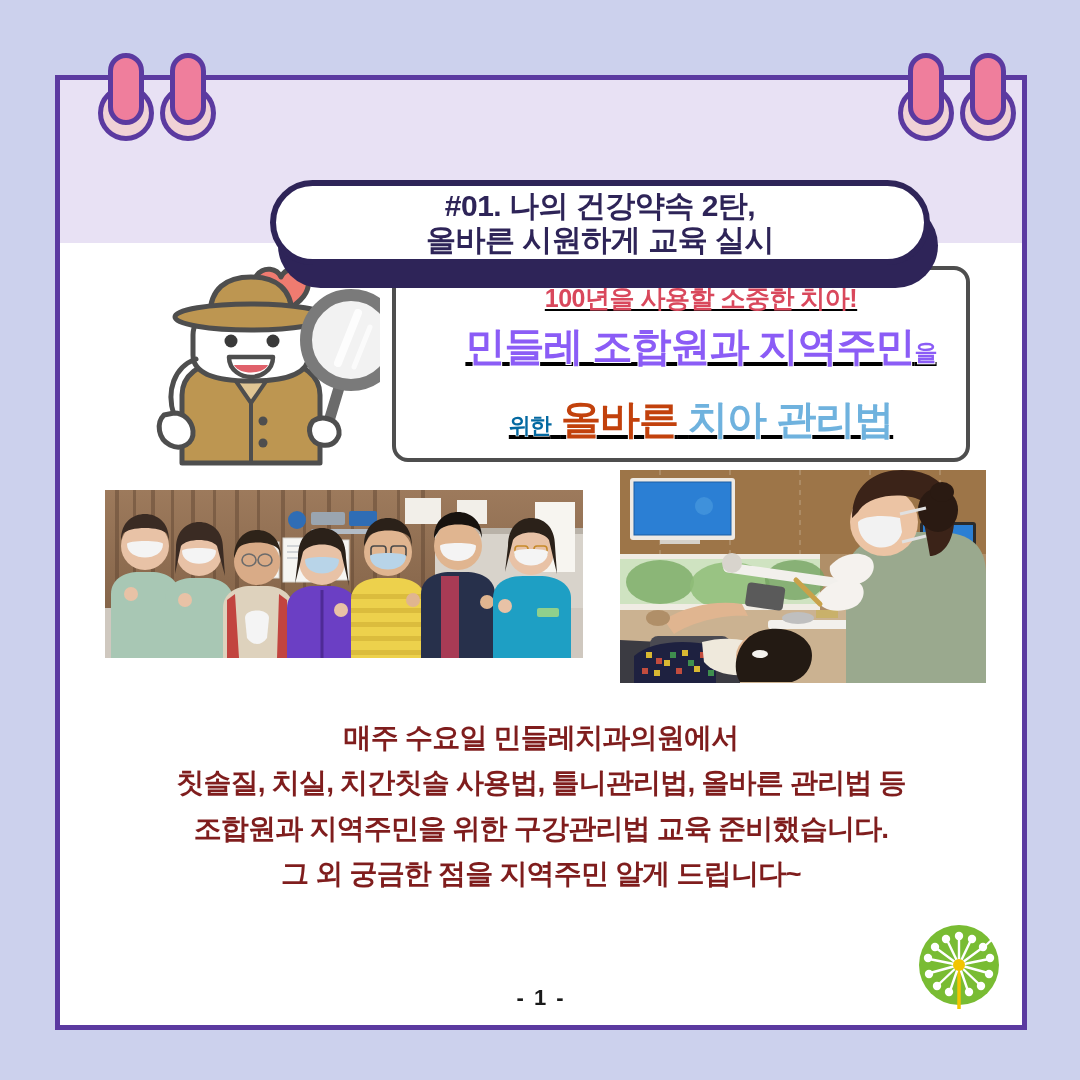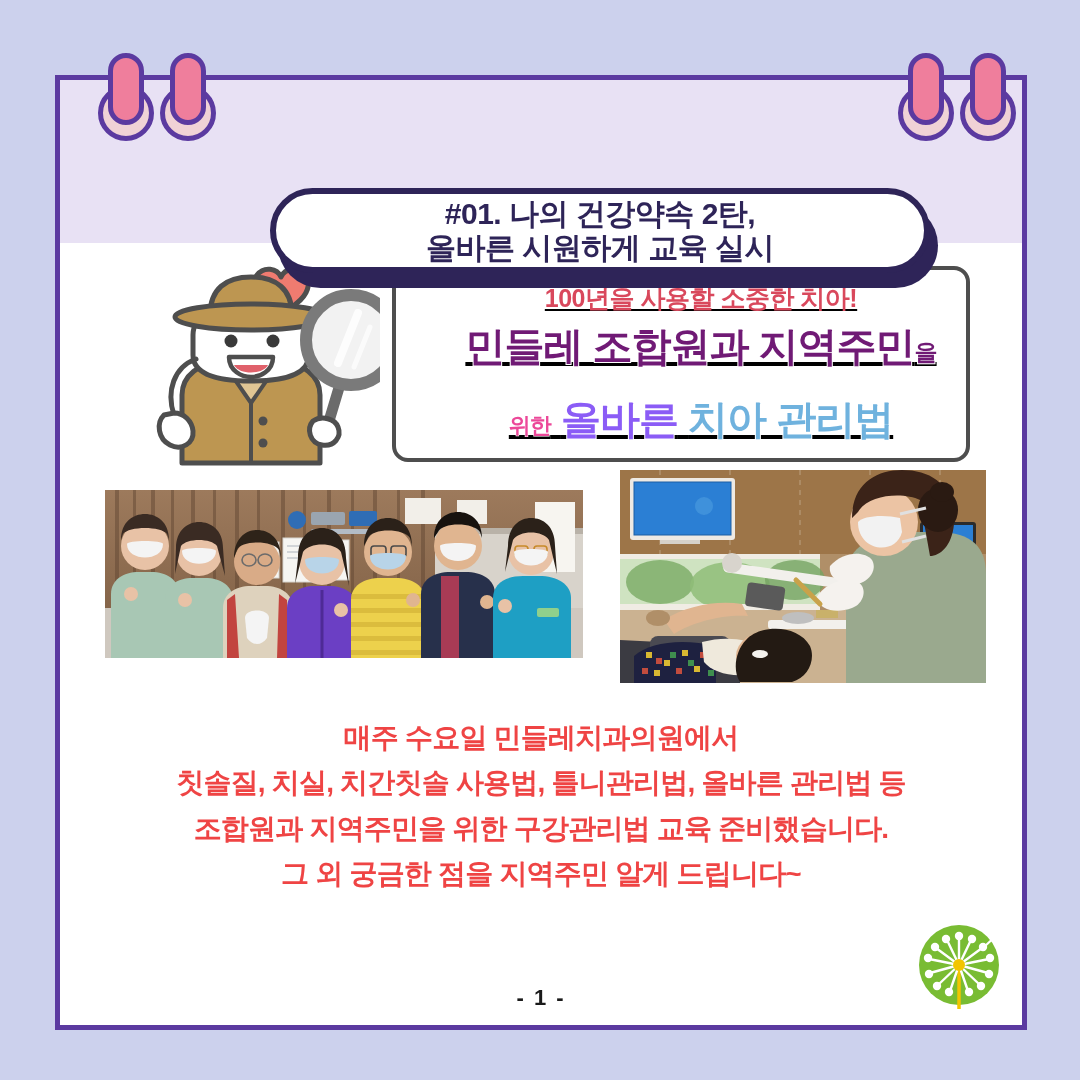--- a/index.html
+++ b/index.html
@@ -75,21 +75,21 @@
     top: 123px;
     width: 660px;
     height: 85px;
     border-radius: 44px;
     background: #2e2458;
     z-index: 7;
   }
   .title-pill {
     position: absolute;
     left: 210px;
-    top: 108px;
+    top: 100px;
     width: 660px;
     height: 85px;
     border-radius: 44px;
     background: #ffffff;
     border: 6px solid #2e2458;
     box-sizing: border-box;
     z-index: 8;
     display: flex;
     align-items: center;
     justify-content: center;
@@ -147,44 +147,44 @@
     color: #d9485c;
     font-size: 25px;
     font-weight: bold;
     letter-spacing: -0.5px;
     margin-bottom: 4px;
     white-space: nowrap;
   }
   .banner-l2 {
     font-size: 40px;
     font-weight: bold;
-    color: #701a75;
+    color: #8b5cf6;
     letter-spacing: -1px;
     white-space: nowrap;
     -webkit-text-stroke: 2px #ffffff;
     paint-order: stroke fill;
     margin-bottom: 18px;
   }
   .banner-l2 .sfx { font-size: 23px; }
   .banner-l3 {
     font-size: 40px;
     font-weight: bold;
     letter-spacing: -1px;
     white-space: nowrap;
     color: #6fb2de;
     -webkit-text-stroke: 2px #ffffff;
     paint-order: stroke fill;
   }
   .banner-l3 .small-dark {
     font-size: 22px;
-    color: #ec4899;
+    color: #0369a1;
     -webkit-text-stroke: 1px #ffffff;
   }
   .banner-l3 .dark {
-    color: #8b5cf6;
+    color: #c2410c;
   }
 
   
   .photo {
     position: absolute;
     overflow: hidden;
     background: #cfcfcf;
   }
   .photo-left  { left: 45px;  top: 410px; width: 478px; height: 168px; }
   .photo-right { left: 560px; top: 390px; width: 366px; height: 213px; }
@@ -192,21 +192,21 @@
 
   
   .body-copy {
     position: absolute;
     left: 0;
     top: 635px;
     width: 100%;
     text-align: center;
   }
   .body-line {
-    color: #ef4444;
+    color: #7f1d1d;
     font-size: 28px;
     font-weight: bold;
     line-height: 1.62;
     letter-spacing: -0.8px;
     white-space: nowrap;
   }
 
   
   .page-num {
     position: absolute;

